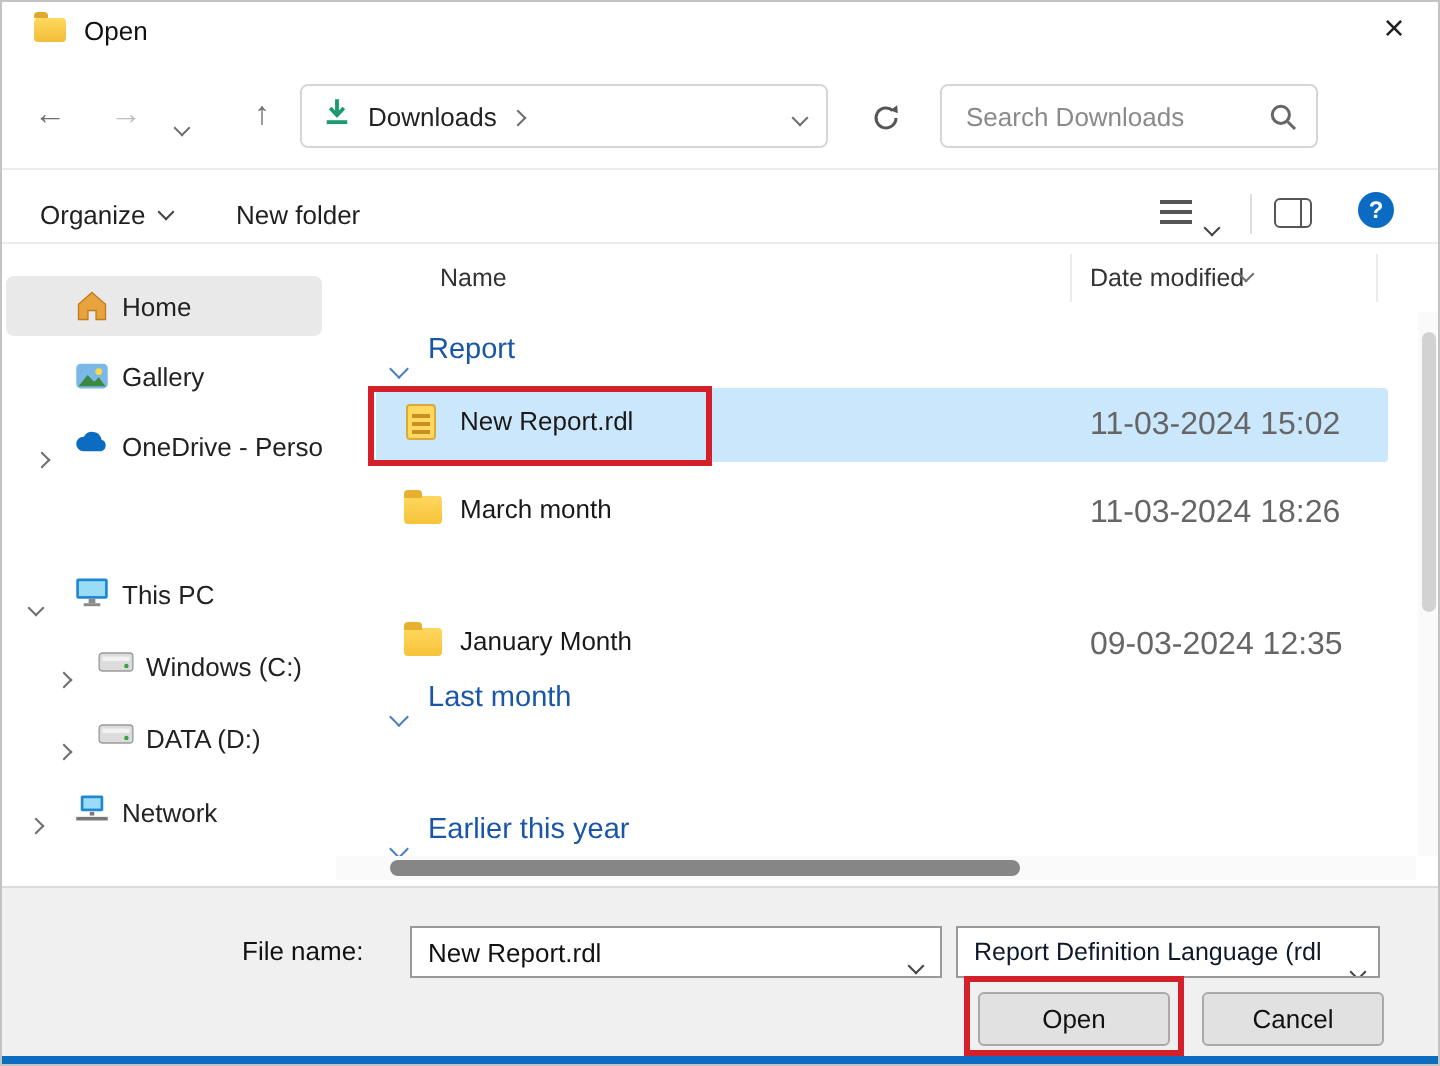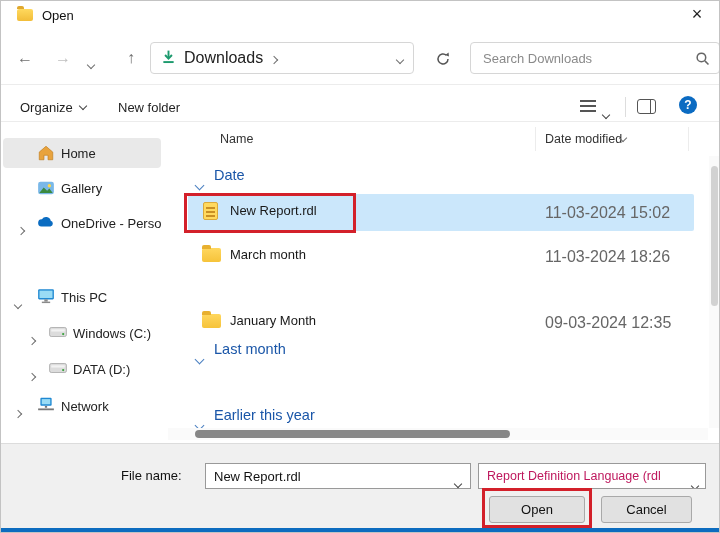--- a/index.html
+++ b/index.html
@@ -31,25 +31,25 @@
   .chev { display:inline-block; width:6px; height:6px;
           border-right:1.5px solid #6f6f6f; border-bottom:1.5px solid #6f6f6f; }
   .chev.r { transform:rotate(-45deg); }
   .chev.d { transform:rotate(45deg); }
   .chev.blue { border-color:#4a7fc1; width:7px; height:7px; }
   .chev.dark { border-color:#444; }
 
   #address-bar { position:absolute; left:150px; top:42px; width:264px; height:32px;
                  border:1px solid #d6d6d6; border-radius:4px; display:flex; align-items:center;
                  padding:0 10px; gap:8px; background:#fff; }
-  #address-bar .crumb { font-size:16px; color:#222; }
+  #address-bar .crumb { font-size:13px; color:#222; }
   #address-bar .spacer { flex:1; }
   #refresh-btn { position:absolute; left:428px; top:44px; width:30px; height:30px;
                  display:flex; align-items:center; justify-content:center; }
-  #search-box { position:absolute; left:470px; top:42px; width:250px; height:32px;
+  #search-box { position:absolute; left:470px; top:42px; width:189px; height:32px;
                 border:1px solid #d6d6d6; border-radius:4px; background:#fff; }
   #search-box input { width:100%; height:100%; border:0; outline:0; background:transparent;
                 padding:0 30px 0 12px; font-size:13px; color:#333; font-family:inherit; }
   #search-box input::placeholder { color:#8a8a8a; }
   #search-box .mag { position:absolute; right:9px; top:8px; }
 
   
   .tb-item { position:absolute; top:97px; font-size:13px; color:#1f1f1f; display:flex;
              align-items:center; gap:7px; height:20px; }
   #lines-icon { position:absolute; left:580px; top:100px; width:16px; height:12px;
@@ -105,23 +105,23 @@
 
   
   #footer { position:absolute; left:0; top:443px; width:720px; height:85px; background:#f0f0f0;
             border-top:1px solid #dcdcdc; }
   #fn-label { position:absolute; left:121px; top:24px; font-size:13px; color:#111;text-align:center; }
   #fn-combo { position:absolute; left:205px; top:19px; width:266px; height:26px; background:#fff;
             border:1px solid #999; }
   #fn-combo input { width:100%; height:100%; border:0; outline:0; padding:0 26px 0 8px;
             font-size:13px; color:#111; font-family:inherit; background:transparent; }
   #fn-combo .cv { position:absolute; right:9px; top:9px; }
-  #ft-combo { position:absolute; left:478px; top:19px; width:228px; height:26px; background:#fff;
+  #ft-combo { position:absolute; left:478px; top:19px; width:212px; height:26px; background:#fff;
             border:1px solid #999; font-size:12.5px; line-height:24px; padding:0 20px 0 8px;
-            white-space:nowrap; overflow:hidden; color:#be185d; }
+            white-space:nowrap; overflow:hidden; color:#0f172a; }
   #ft-combo .cv { position:absolute; right:7px; top:9px; }
   .btn { position:absolute; top:52px; height:27px; background:#e1e1e1; border:1px solid #a9a9a9;
          border-radius:3px; font-size:13px; text-align:center; line-height:25px; color:#111; }
   #btn-open { left:489px; width:96px; }
   #btn-cancel { left:601px; width:91px; }
   #accent-strip { position:absolute; left:0; top:528px; width:720px; height:5px; background:#0c6cbf; }
 
   
   .anno { position:absolute; border:3px solid #d3202a; z-index:50; background:transparent; }
   #anno-file { left:184px; top:193px; width:172px; height:40px; }
@@ -273,21 +273,21 @@
 <div id="filelist">
 
   <span class="col-hdr" style="left:52px">Name</span>
   <span class="col-hdr" style="left:377px">Date modified</span>
   <span id="sort-chev"><span class="chev d"></span></span>
   <span class="hdr-sep" style="left:367px"></span>
   <span class="hdr-sep" style="left:520px"></span>
 
   <div class="group-hdr" style="top:44px">
     <span class="g-chev"><span class="chev d blue"></span></span>
-    <span class="g-label">Date</span>
+    <span class="g-label">Report</span>
   </div>
 
   <div class="file-row selected" style="top:72px">
     <span class="row-icon">
         <span class="rdl-file"></span>
       </span>
     <span class="row-name">New Report.rdl</span>
     <span class="row-date">11-03-2024 15:02</span>
   </div>
 

